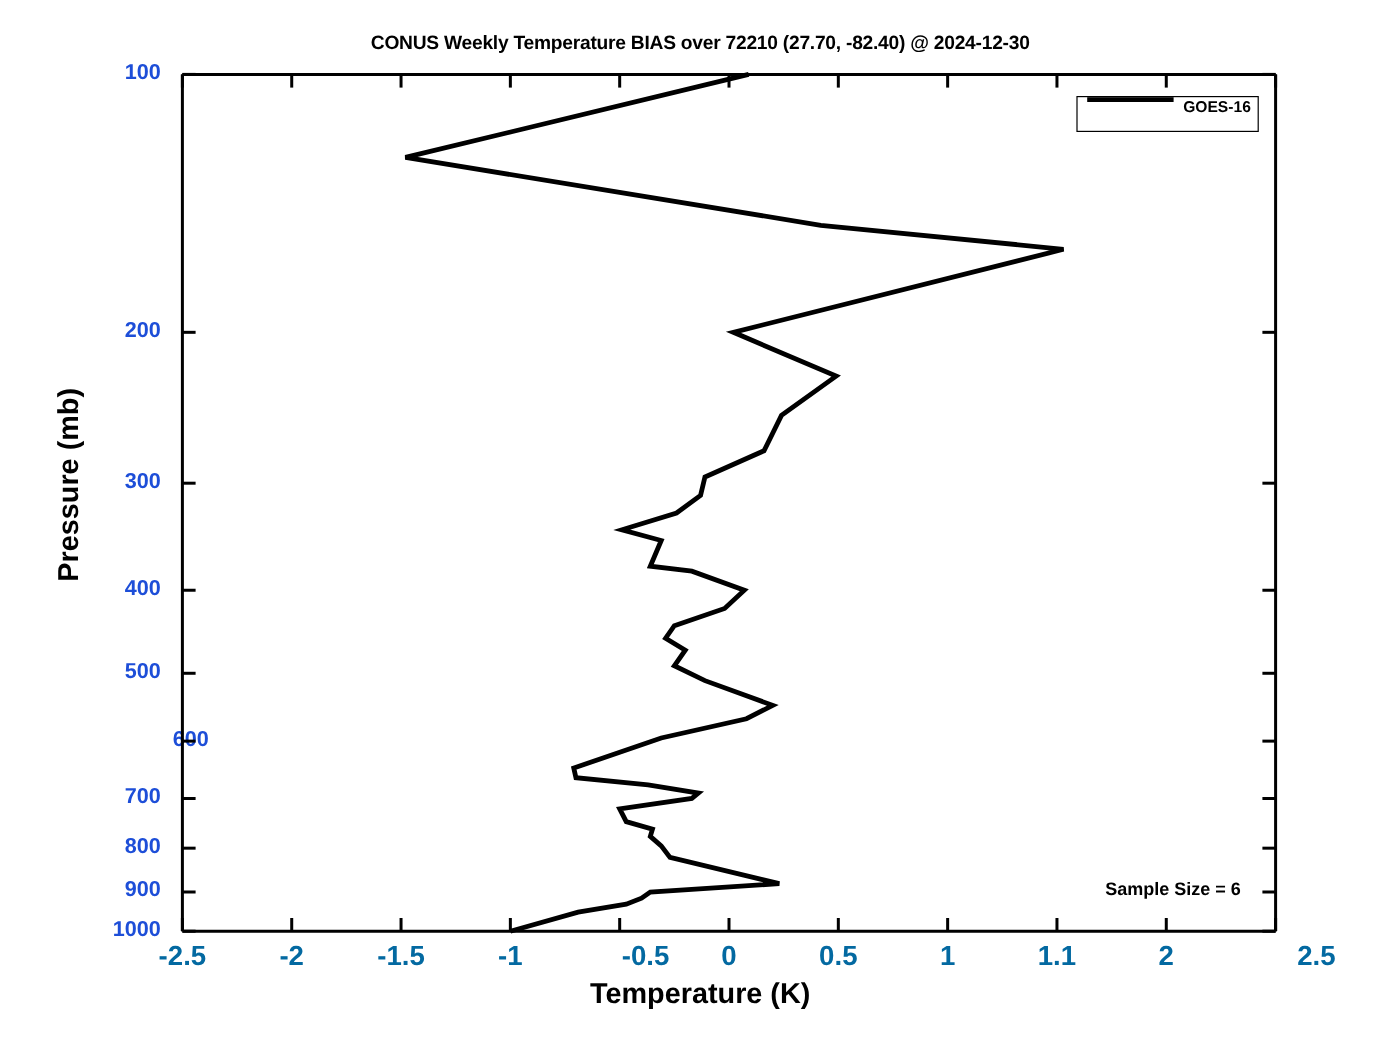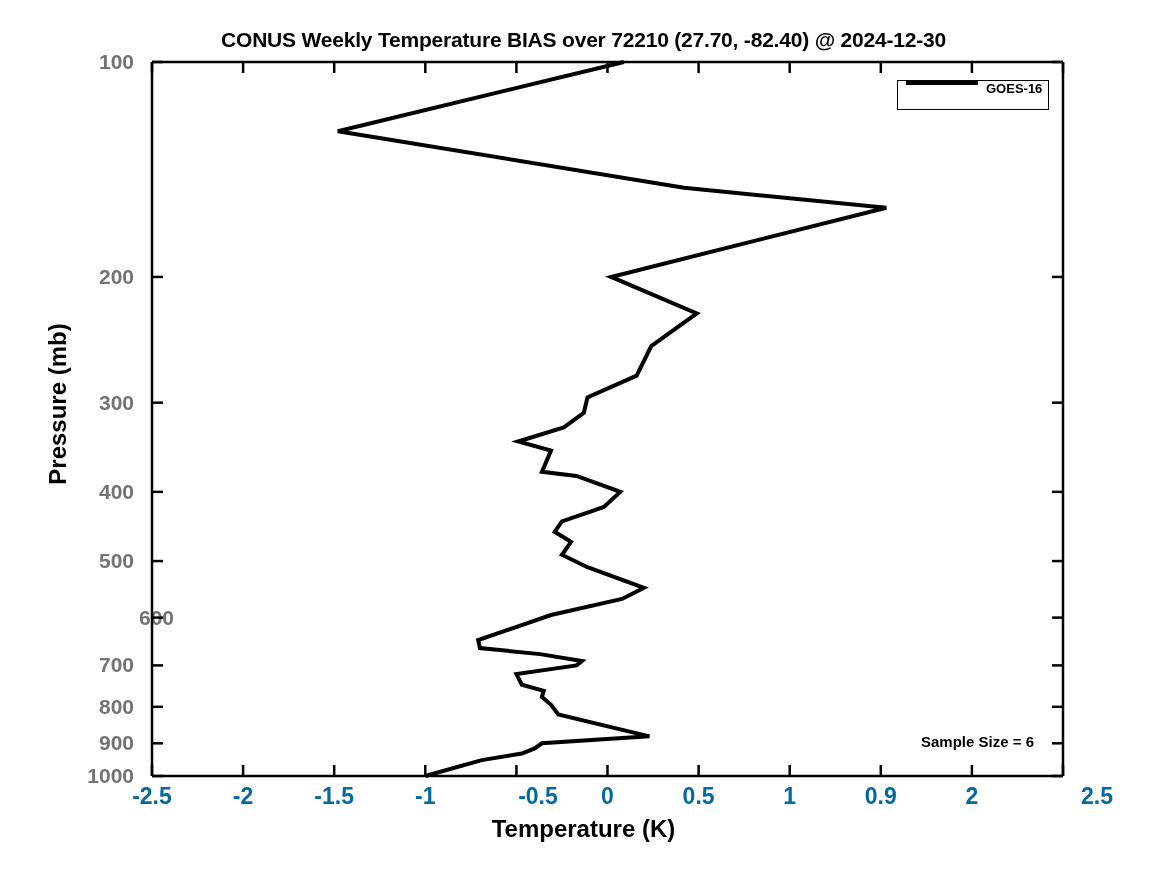--- a/index.html
+++ b/index.html
@@ -20,21 +20,21 @@
     width: 1167px;
     height: 875px;
     background: #ffffff;
   }
   #chart-title {
     position: absolute;
     left: 0;
     top: 28px;
     width: 1167px;
     text-align: center;
-    font-size: 21px;
+    font-size: 16px;
     font-weight: bold;
     letter-spacing: -0.2px;
     white-space: nowrap;
     color: #000;
   }
   
   #plot-area {
     position: absolute;
     left: 152px;
     top: 62px;
@@ -81,23 +81,23 @@
     font-weight: bold;
     color: #0369a1;
   }
   .ytick-label {
     position: absolute;
     left: 0px;
     width: 142px;
     text-align: right;
     padding-right: 8px;
     box-sizing: border-box;
-    font-size: 21px;
-    font-weight: bold;
-    color: #737373;
+    font-size: 18px;
+    font-weight: bold;
+    color: #1d4ed8;
     transform: translateY(-12px);
   }
   
   #legend {
     position: absolute;
     left: 897px;
     top: 80px;
     width: 152px;
     height: 30px;
     border: 1.5px solid #000;
@@ -142,21 +142,21 @@
 
   <div id="tick-layer">
       <div class="xtick-label" style="left: 152px;">-2.5</div>
       <div class="xtick-label" style="left: 243.1px;">-2</div>
       <div class="xtick-label" style="left: 334.2px;">-1.5</div>
       <div class="xtick-label" style="left: 425.3px;">-1</div>
       <div class="xtick-label" style="left: 538px;">-0.5</div>
       <div class="xtick-label" style="left: 607.5px;">0</div>
       <div class="xtick-label" style="left: 698.6px;">0.5</div>
       <div class="xtick-label" style="left: 789.7px;">1</div>
-      <div class="xtick-label" style="left: 880.8px;">0.9</div>
+      <div class="xtick-label" style="left: 880.8px;">1.1</div>
       <div class="xtick-label" style="left: 971.9px;">2</div>
       <div class="xtick-label" style="left: 1063px; text-align: right;">2.5</div>
       <div class="ytick-label" style="top: 62px;">100</div>
       <div class="ytick-label" style="top: 276.935px;">200</div>
       <div class="ytick-label" style="top: 402.665px;">300</div>
       <div class="ytick-label" style="top: 491.871px;">400</div>
       <div class="ytick-label" style="top: 561.065px;">500</div>
       <div class="ytick-label" style="top: 617.6px; margin-left: 40px;">600</div>
       <div class="ytick-label" style="top: 665.4px;">700</div>
       <div class="ytick-label" style="top: 706.806px;">800</div>

